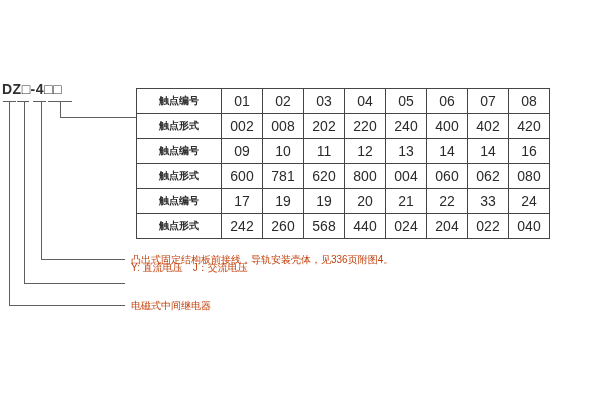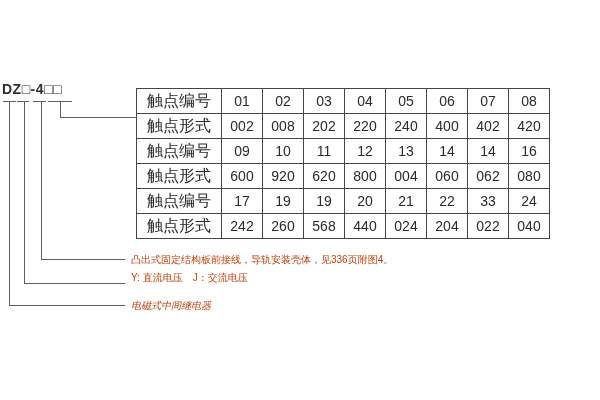--- a/index.html
+++ b/index.html
@@ -64,40 +64,40 @@
     border: 1.5px solid #454545;
     text-align: center;
     vertical-align: middle;
     font-size: 12px;
     height: 25px;
     padding: 0;
     color: #2a2a2a;
     white-space: nowrap;
   }
   .contact-table th {
-    font-weight: 400;
-    font-size: 16px;
+    font-weight: 700;
+    font-size: 10px;
   }
   .contact-table td {
     font-weight: 400;
     font-size: 14px;
   }
 
   
   .annotation {
     position: absolute;
     left: 131px;
     font-size: 10px;
     font-weight: 500;
     color: #c2410c;
     white-space: nowrap;
   }
   .annotation.a3 { top: 253px; }
-  .annotation.a2 { top: 271px; }
-  .annotation.a1 { top: 299px; font-style: italic; }
+  .annotation.a2 { top: 261px; }
+  .annotation.a1 { top: 299px; }
 </style>
 </head>
 <body>
 
 <div class="page">
 
   <div class="model-code">DZ□-4□□</div>
 
   <div class="hline u1"></div>
   <div class="hline u2"></div>
@@ -156,21 +156,21 @@
           <td>11</td>
           <td>12</td>
           <td>13</td>
           <td>14</td>
           <td>14</td>
           <td>16</td>
         </tr>
         <tr>
           <th>触点形式</th>
           <td>600</td>
-          <td>920</td>
+          <td>781</td>
           <td>620</td>
           <td>800</td>
           <td>004</td>
           <td>060</td>
           <td>062</td>
           <td>080</td>
         </tr>
         <tr>
           <th>触点编号</th>
           <td>17</td>

